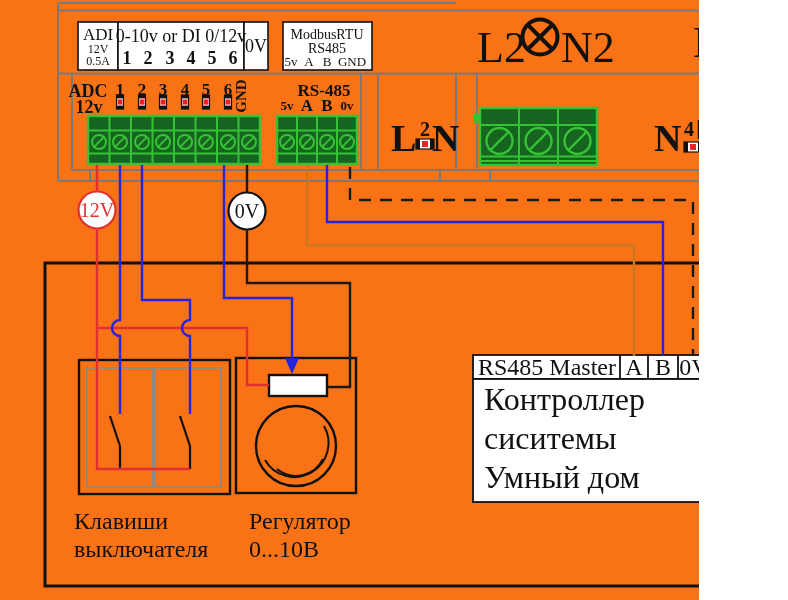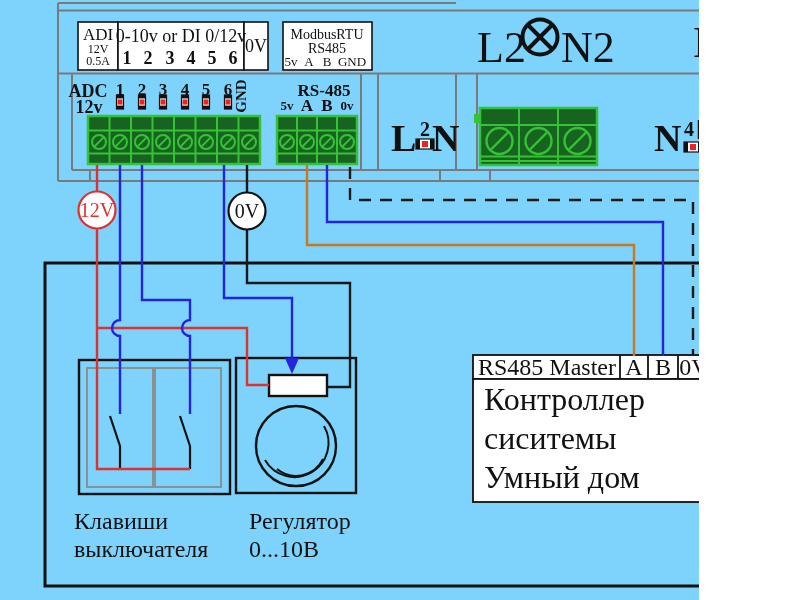--- a/index.html
+++ b/index.html
@@ -1,16 +1,16 @@
 <!DOCTYPE html>
 <html><head>
 <meta charset="utf-8">
 <style>
   html,body{margin:0;padding:0;background:#fff;}
-  .stage{width:699px;height:600px;background:#7dd3fc;position:relative;overflow:hidden;}
+  .stage{width:699px;height:600px;background:#f97316;position:relative;overflow:hidden;}
   svg{display:block;}
   .ts{font-family:"Liberation Serif",serif;fill:#111;}
   .b{font-weight:700;}
   .red{fill:#e03131;}
 </style>
 </head>
 <body>
 
 <div class="stage">
 <svg width="788" height="600" viewBox="0 0 788 600">

